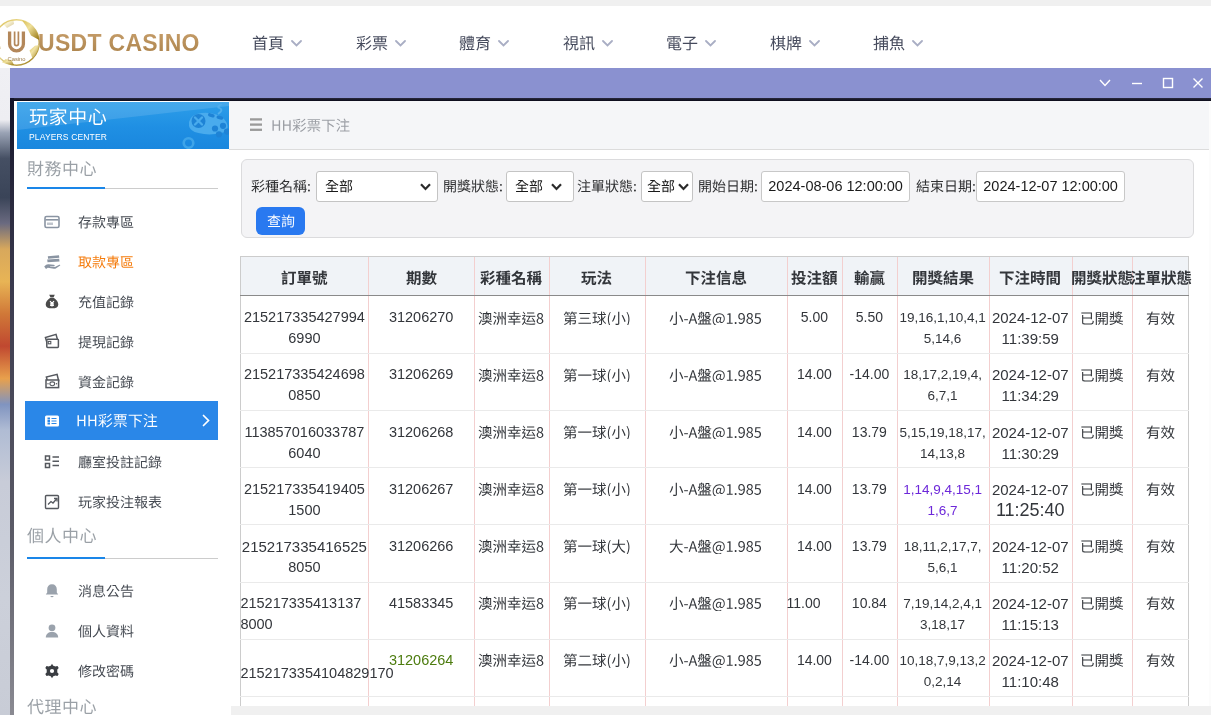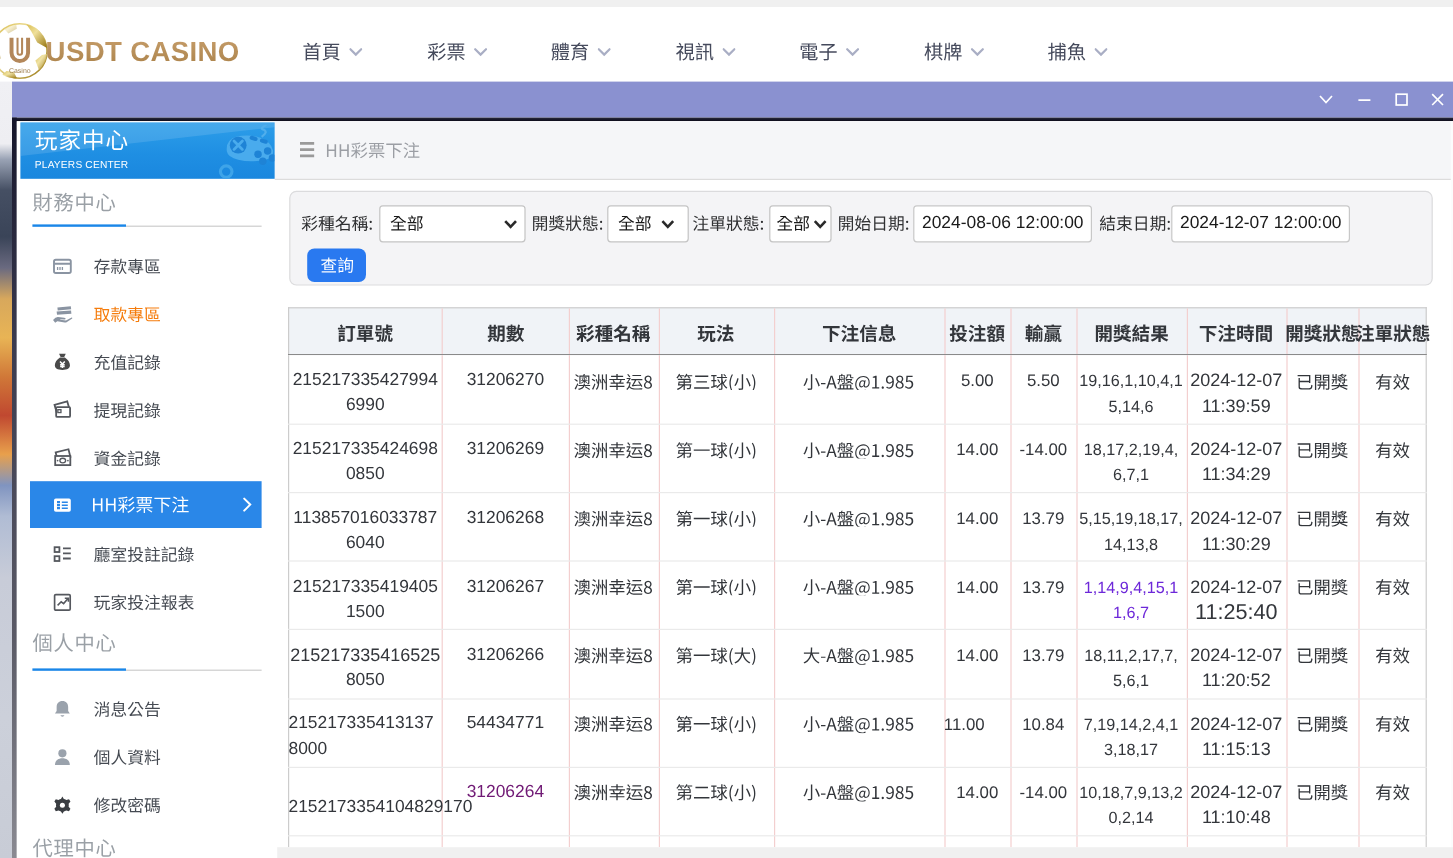--- a/index.html
+++ b/index.html
@@ -1099,21 +1099,21 @@
         <use href="#r6548" x="1000"></use>
       </svg>
     </div>
   </div>
 <div class="ab" style="left:240.4px;top:638.7px;width:948.8000000000001px;height:1px;background:#eaeaea"></div>
 <div class="ab" style="left:240.4px;top:581.5px;width:127.99999999999997px;height:57.15px;padding-top:11.5px;display:flex;flex-direction:column;align-items:flex-start;text-align:center;font-size:14.5px;color:#33363b">
     <div style="line-height:21px;font-size:14.5px">215217335413137</div>
     <div style="line-height:21px;font-size:14.5px">8000</div>
   </div>
 <div class="ab" style="left:368.4px;top:581.5px;width:105.5px;height:57.15px;padding-top:11.5px;display:flex;flex-direction:column;align-items:center;text-align:center;font-size:14.5px;color:#33363b">
-    <div style="line-height:21px;font-size:14.5px">54434771</div>
+    <div style="line-height:21px;font-size:14.5px">41583345</div>
   </div>
 <div class="ab" style="left:473.9px;top:581.5px;width:74.70000000000005px;height:57.15px;padding-top:11.5px;display:flex;flex-direction:column;align-items:center;text-align:center;font-size:14.5px;color:#33363b">
     <div style="display:flex;justify-content:center;align-items:center;height:21px">
       <svg class="k" width="66.0" height="14.5" viewBox="0 -880 4555 1000" fill="#33363b">
         <use href="#r6fb3"></use>
         <use href="#r6d32" x="1000"></use>
         <use href="#r5e78" x="2000"></use>
         <use href="#r8fd0" x="3000"></use>
         <use href="#r38" x="4000"></use>
       </svg>
@@ -1176,21 +1176,21 @@
         <use href="#r6709"></use>
         <use href="#r6548" x="1000"></use>
       </svg>
     </div>
   </div>
 <div class="ab" style="left:240.4px;top:695.9px;width:948.8000000000001px;height:1px;background:#eaeaea"></div>
 <div class="ab" style="left:240.4px;top:638.7px;width:127.99999999999997px;height:57.15px;padding-top:11.5px;display:flex;flex-direction:row;align-items:center;text-align:center;font-size:14.5px;color:#33363b">
     <div style="line-height:21px;font-size:14.5px">215217335410482</div>
     <div style="line-height:21px;font-size:14.5px">9170</div>
   </div>
-<div class="ab" style="left:368.4px;top:638.7px;width:105.5px;height:57.15px;padding-top:11.5px;display:flex;flex-direction:column;align-items:center;text-align:right;font-size:14.5px;color:#701a75">
+<div class="ab" style="left:368.4px;top:638.7px;width:105.5px;height:57.15px;padding-top:11.5px;display:flex;flex-direction:column;align-items:center;text-align:right;font-size:14.5px;color:#4d7c0f">
     <div style="line-height:21px;font-size:14.5px">31206264</div>
   </div>
 <div class="ab" style="left:473.9px;top:638.7px;width:74.70000000000005px;height:57.15px;padding-top:11.5px;display:flex;flex-direction:column;align-items:center;text-align:center;font-size:14.5px;color:#33363b">
     <div style="display:flex;justify-content:center;align-items:center;height:21px">
       <svg class="k" width="66.0" height="14.5" viewBox="0 -880 4555 1000" fill="#33363b">
         <use href="#r6fb3"></use>
         <use href="#r6d32" x="1000"></use>
         <use href="#r5e78" x="2000"></use>
         <use href="#r8fd0" x="3000"></use>
         <use href="#r38" x="4000"></use>

